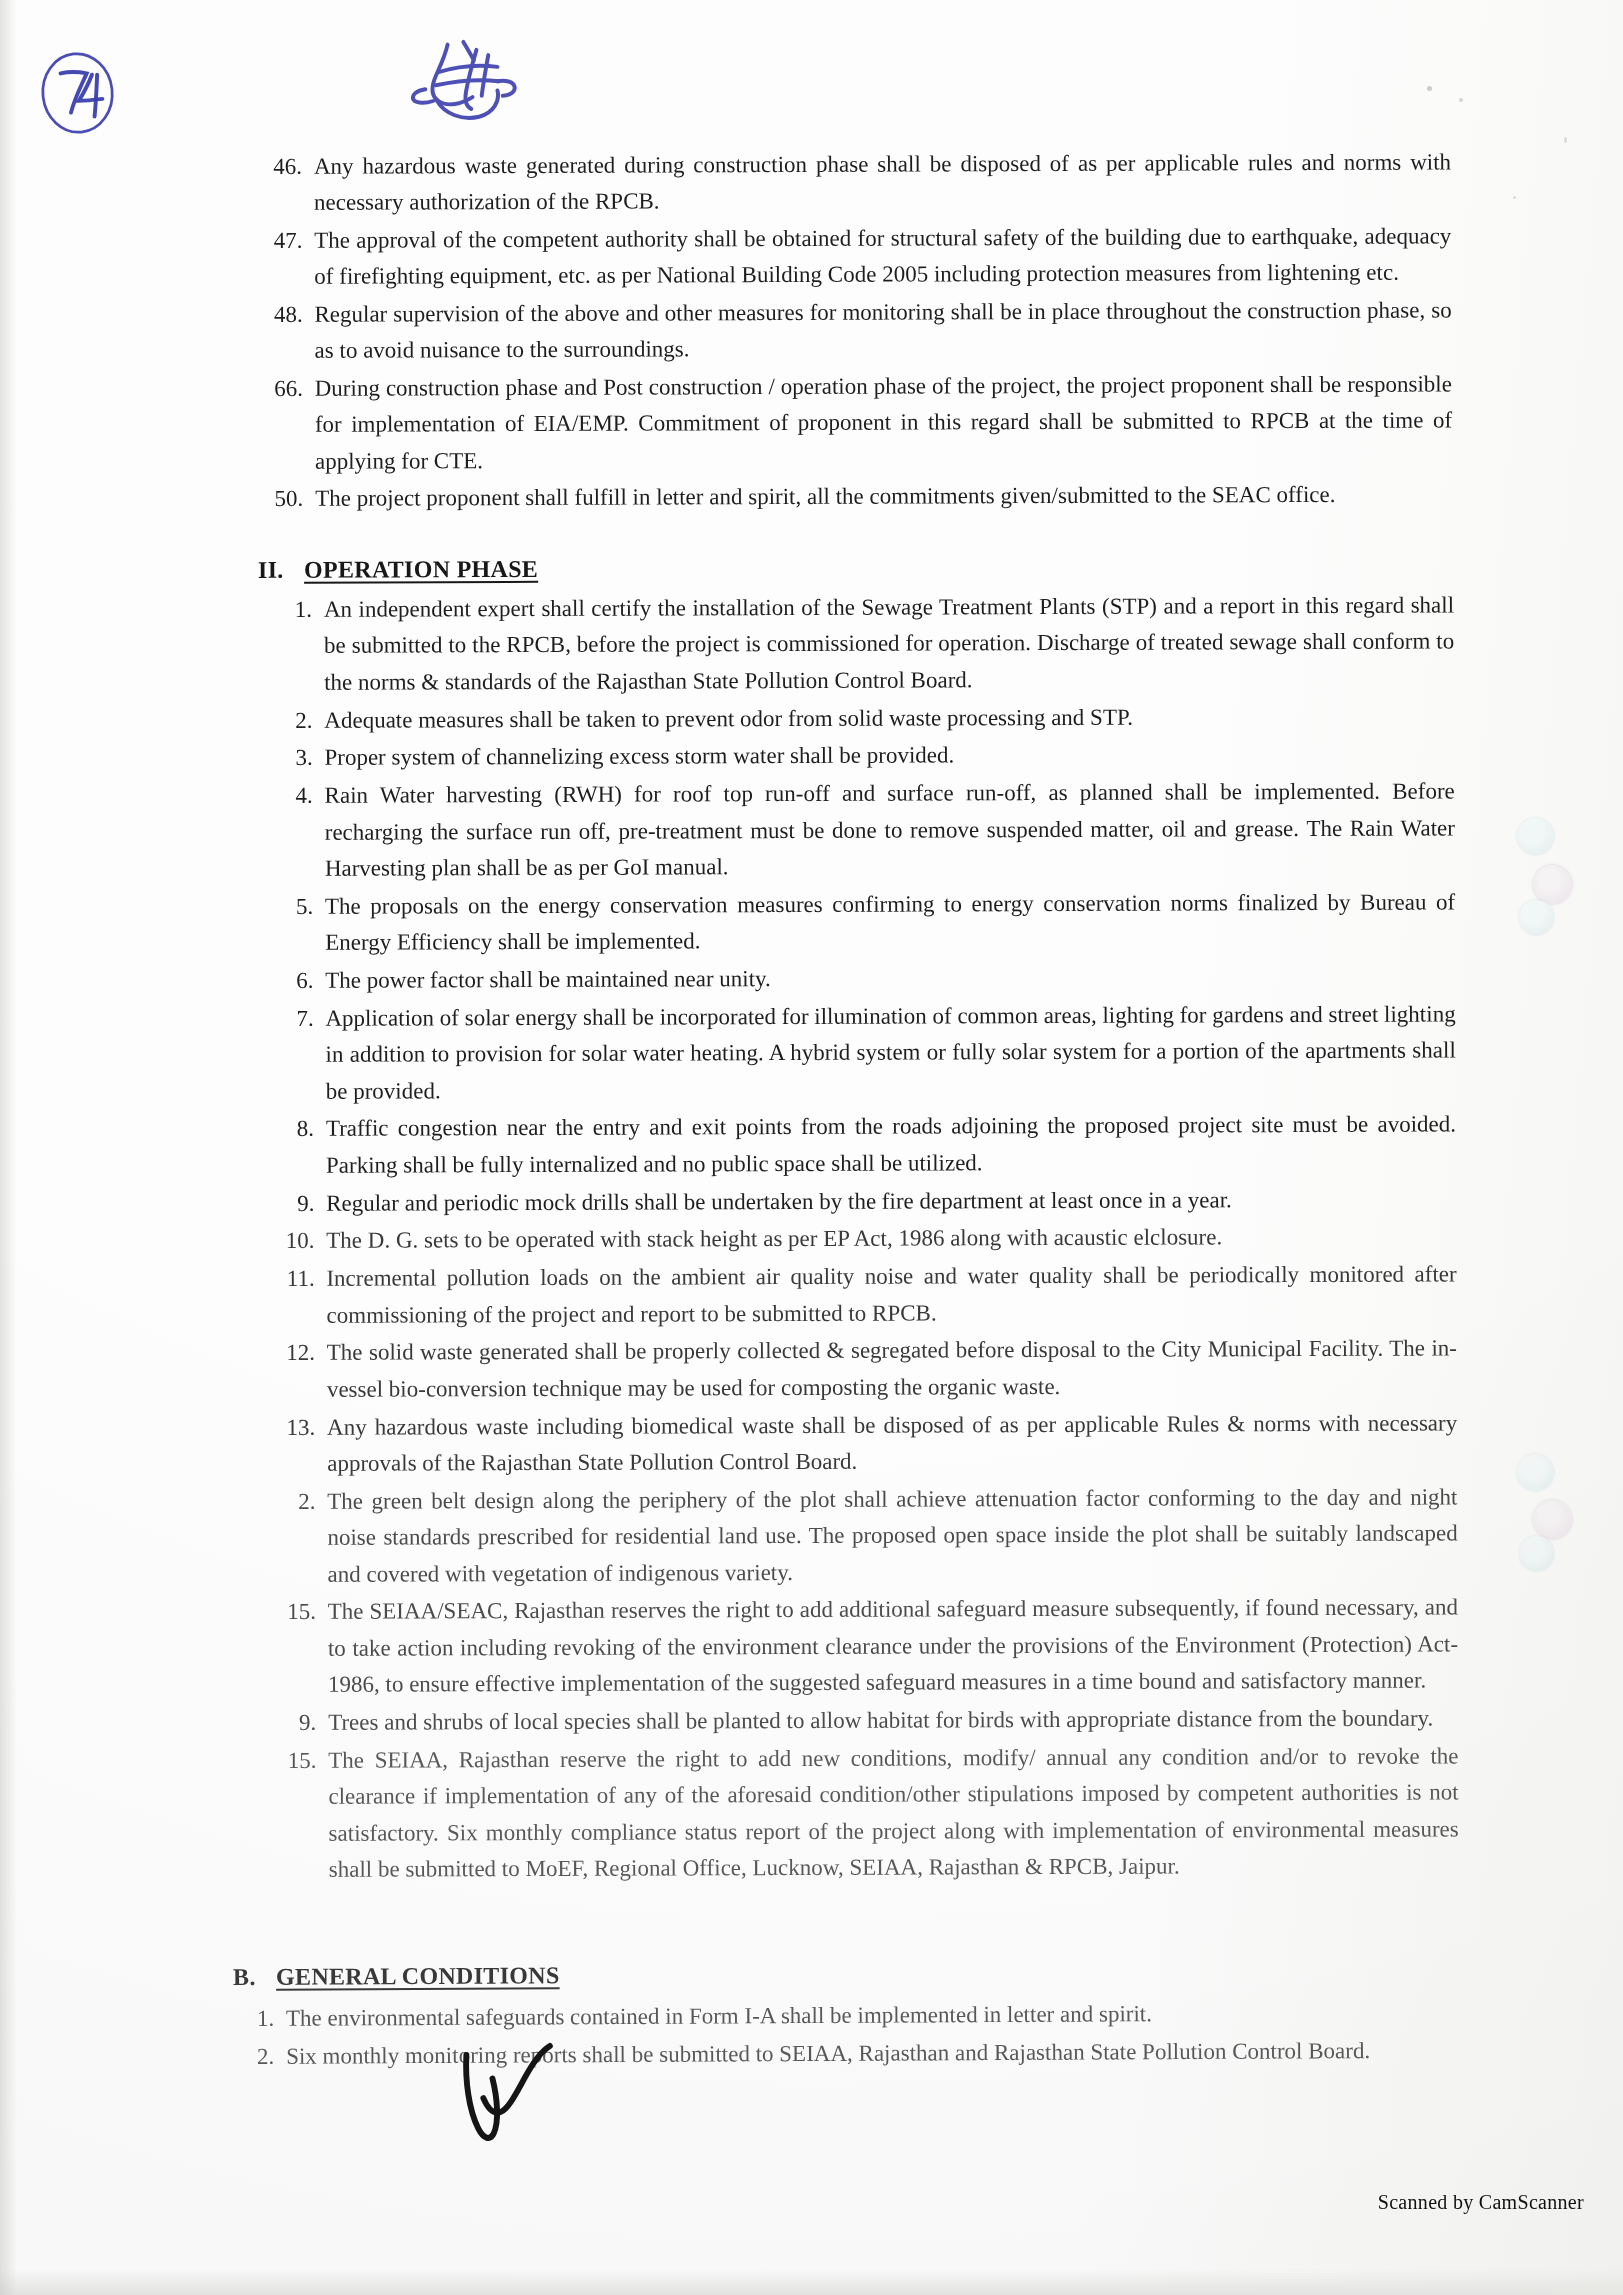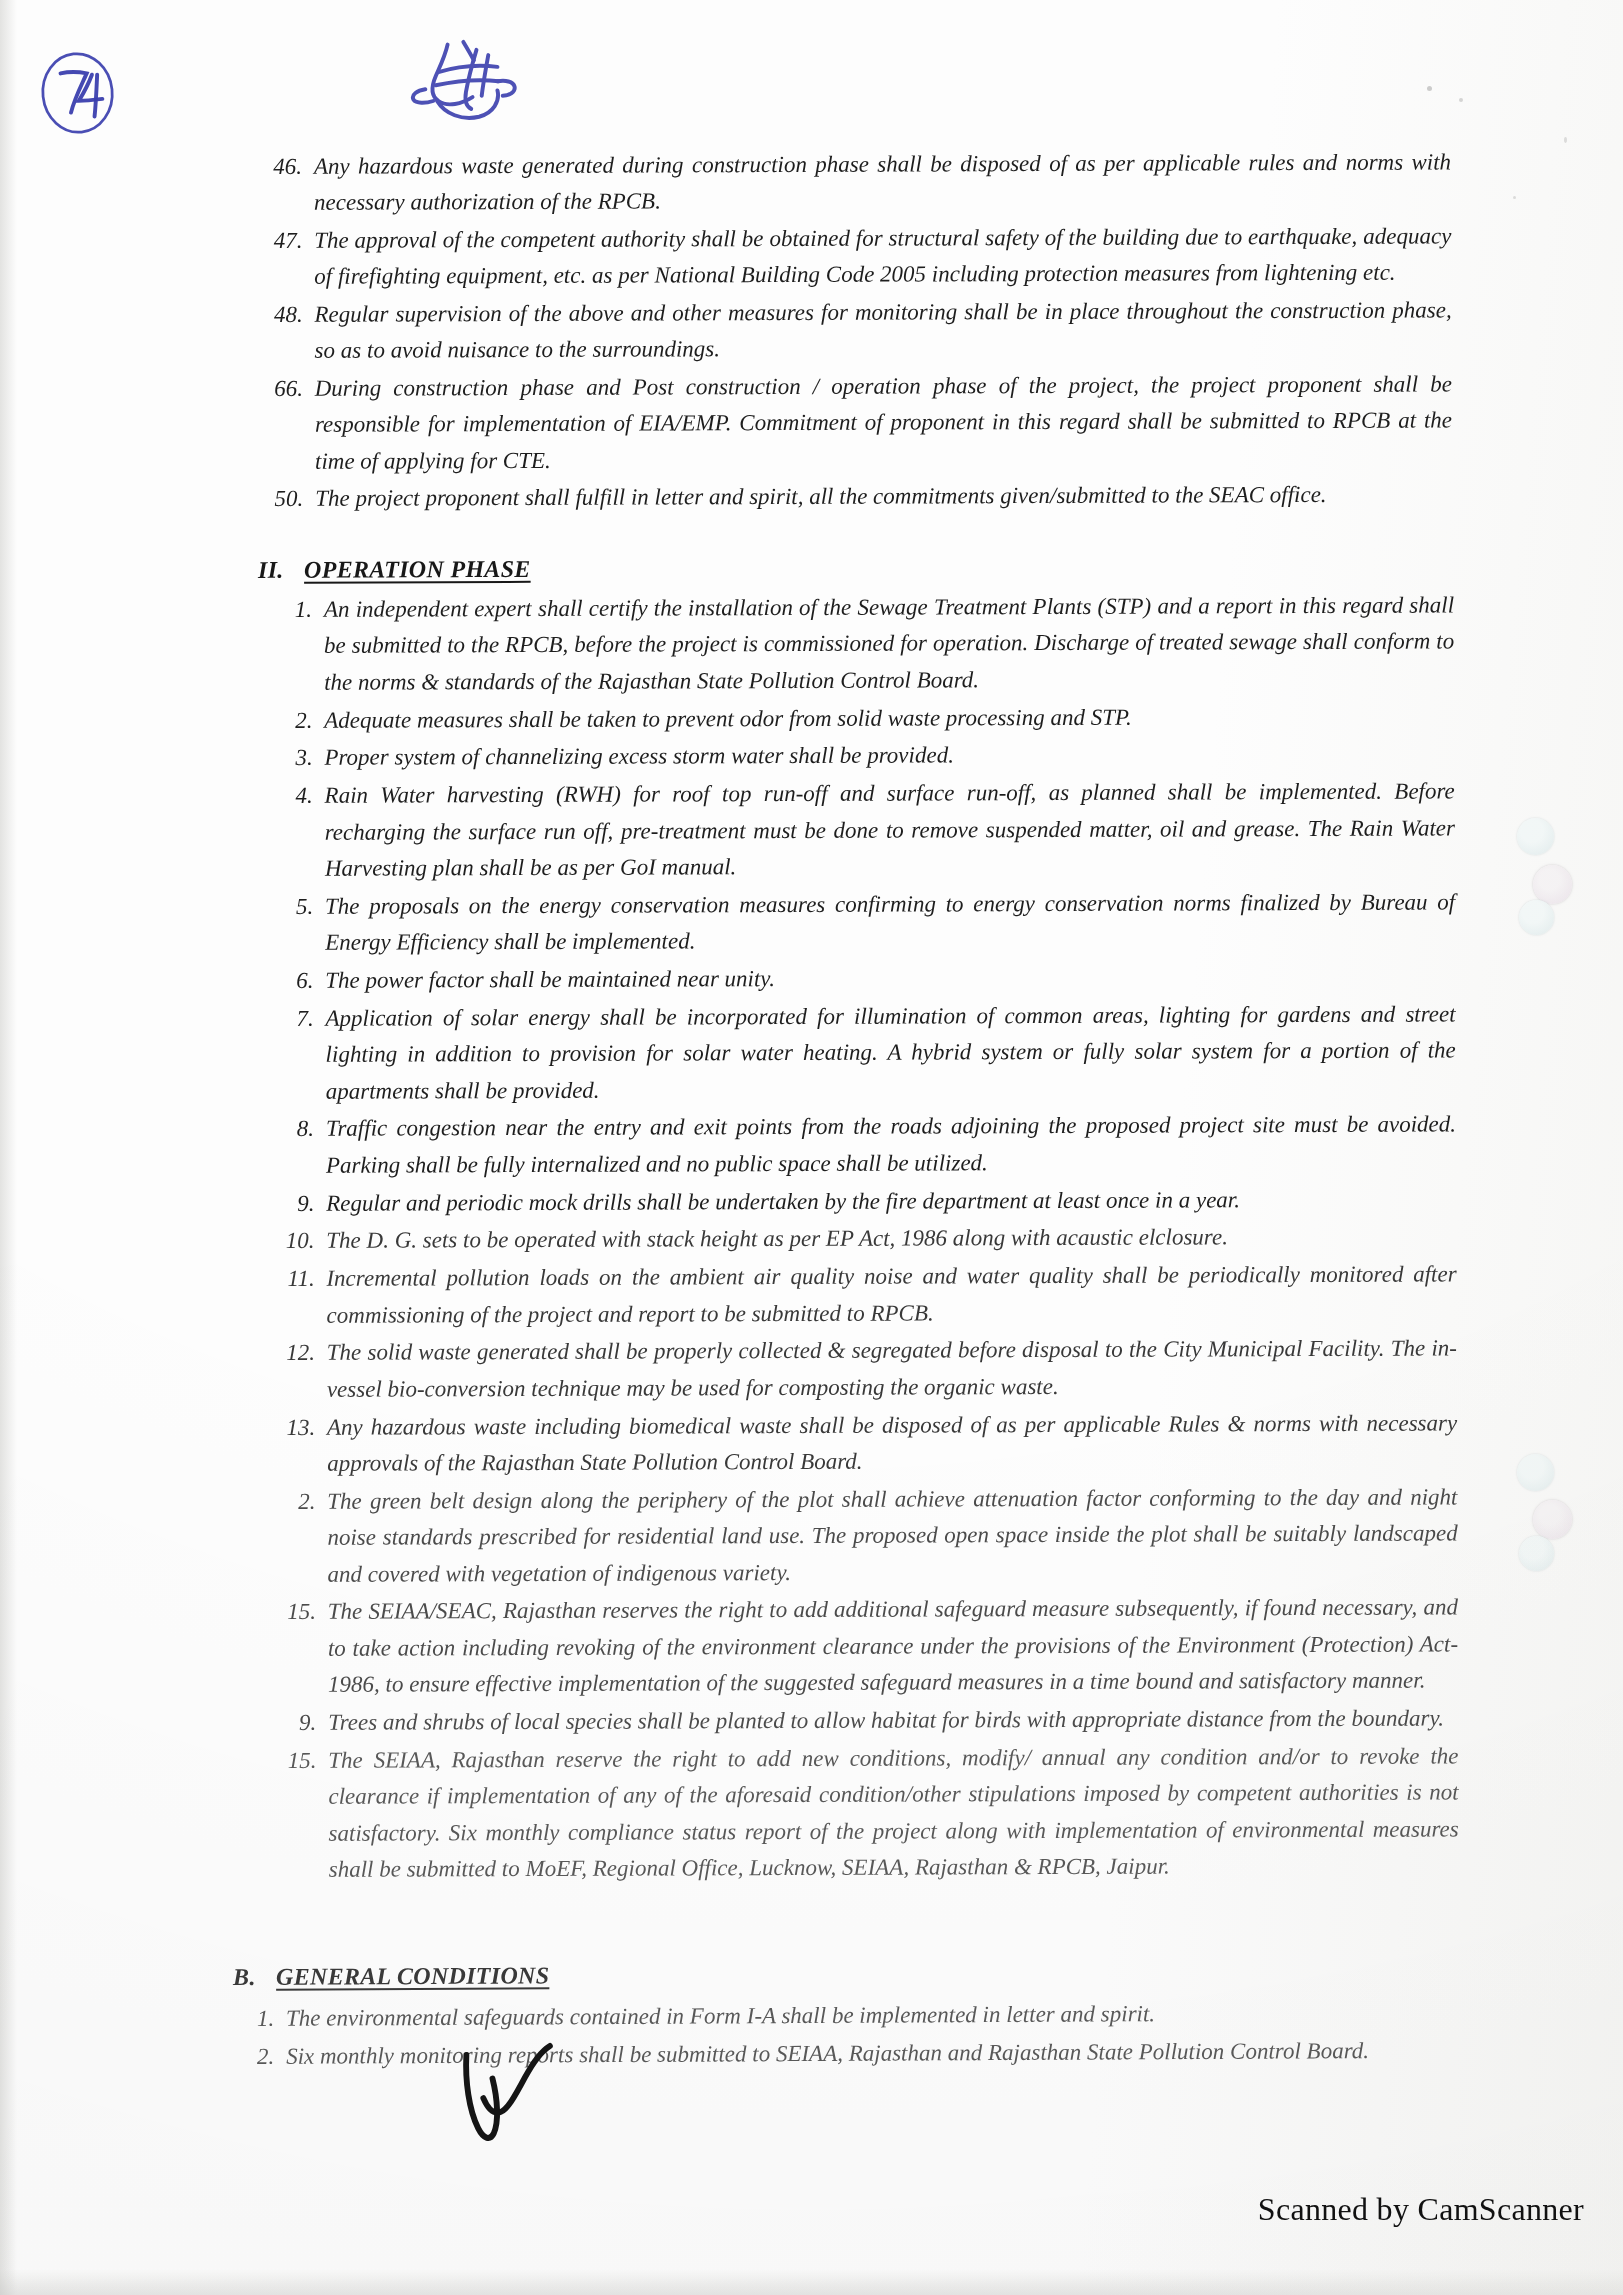--- a/index.html
+++ b/index.html
@@ -92,21 +92,20 @@
   }
 
   
   .doc {
     position: absolute;
     left: 0;
     top: 0;
     width: 1623px;
     height: 2295px;
     z-index: 6;
-    font-style: italic;
   }
 
   .list {
     list-style: none;
     margin: 0;
     padding: 0;
   }
 
   .li {
     display: flex;
@@ -198,21 +197,21 @@
   }
   .block-general .marker { width: 38px; }
 
   
   .footer-camscanner {
     position: absolute;
     left: 0;
     top: 2191px;
     width: 1584px;
     text-align: right;
-    font-size: 32px;
+    font-size: 20px;
     font-family: "Liberation Serif", "DejaVu Serif", serif;
     color: #111111;
     letter-spacing: 0.3px;
     z-index: 7;
   }
 
   
   .fade-1 { color: #1e1e1e; }
   .fade-2 { color: #2b2b2b; opacity: 0.93; }
   .fade-3 { color: #333333; opacity: 0.88; }

